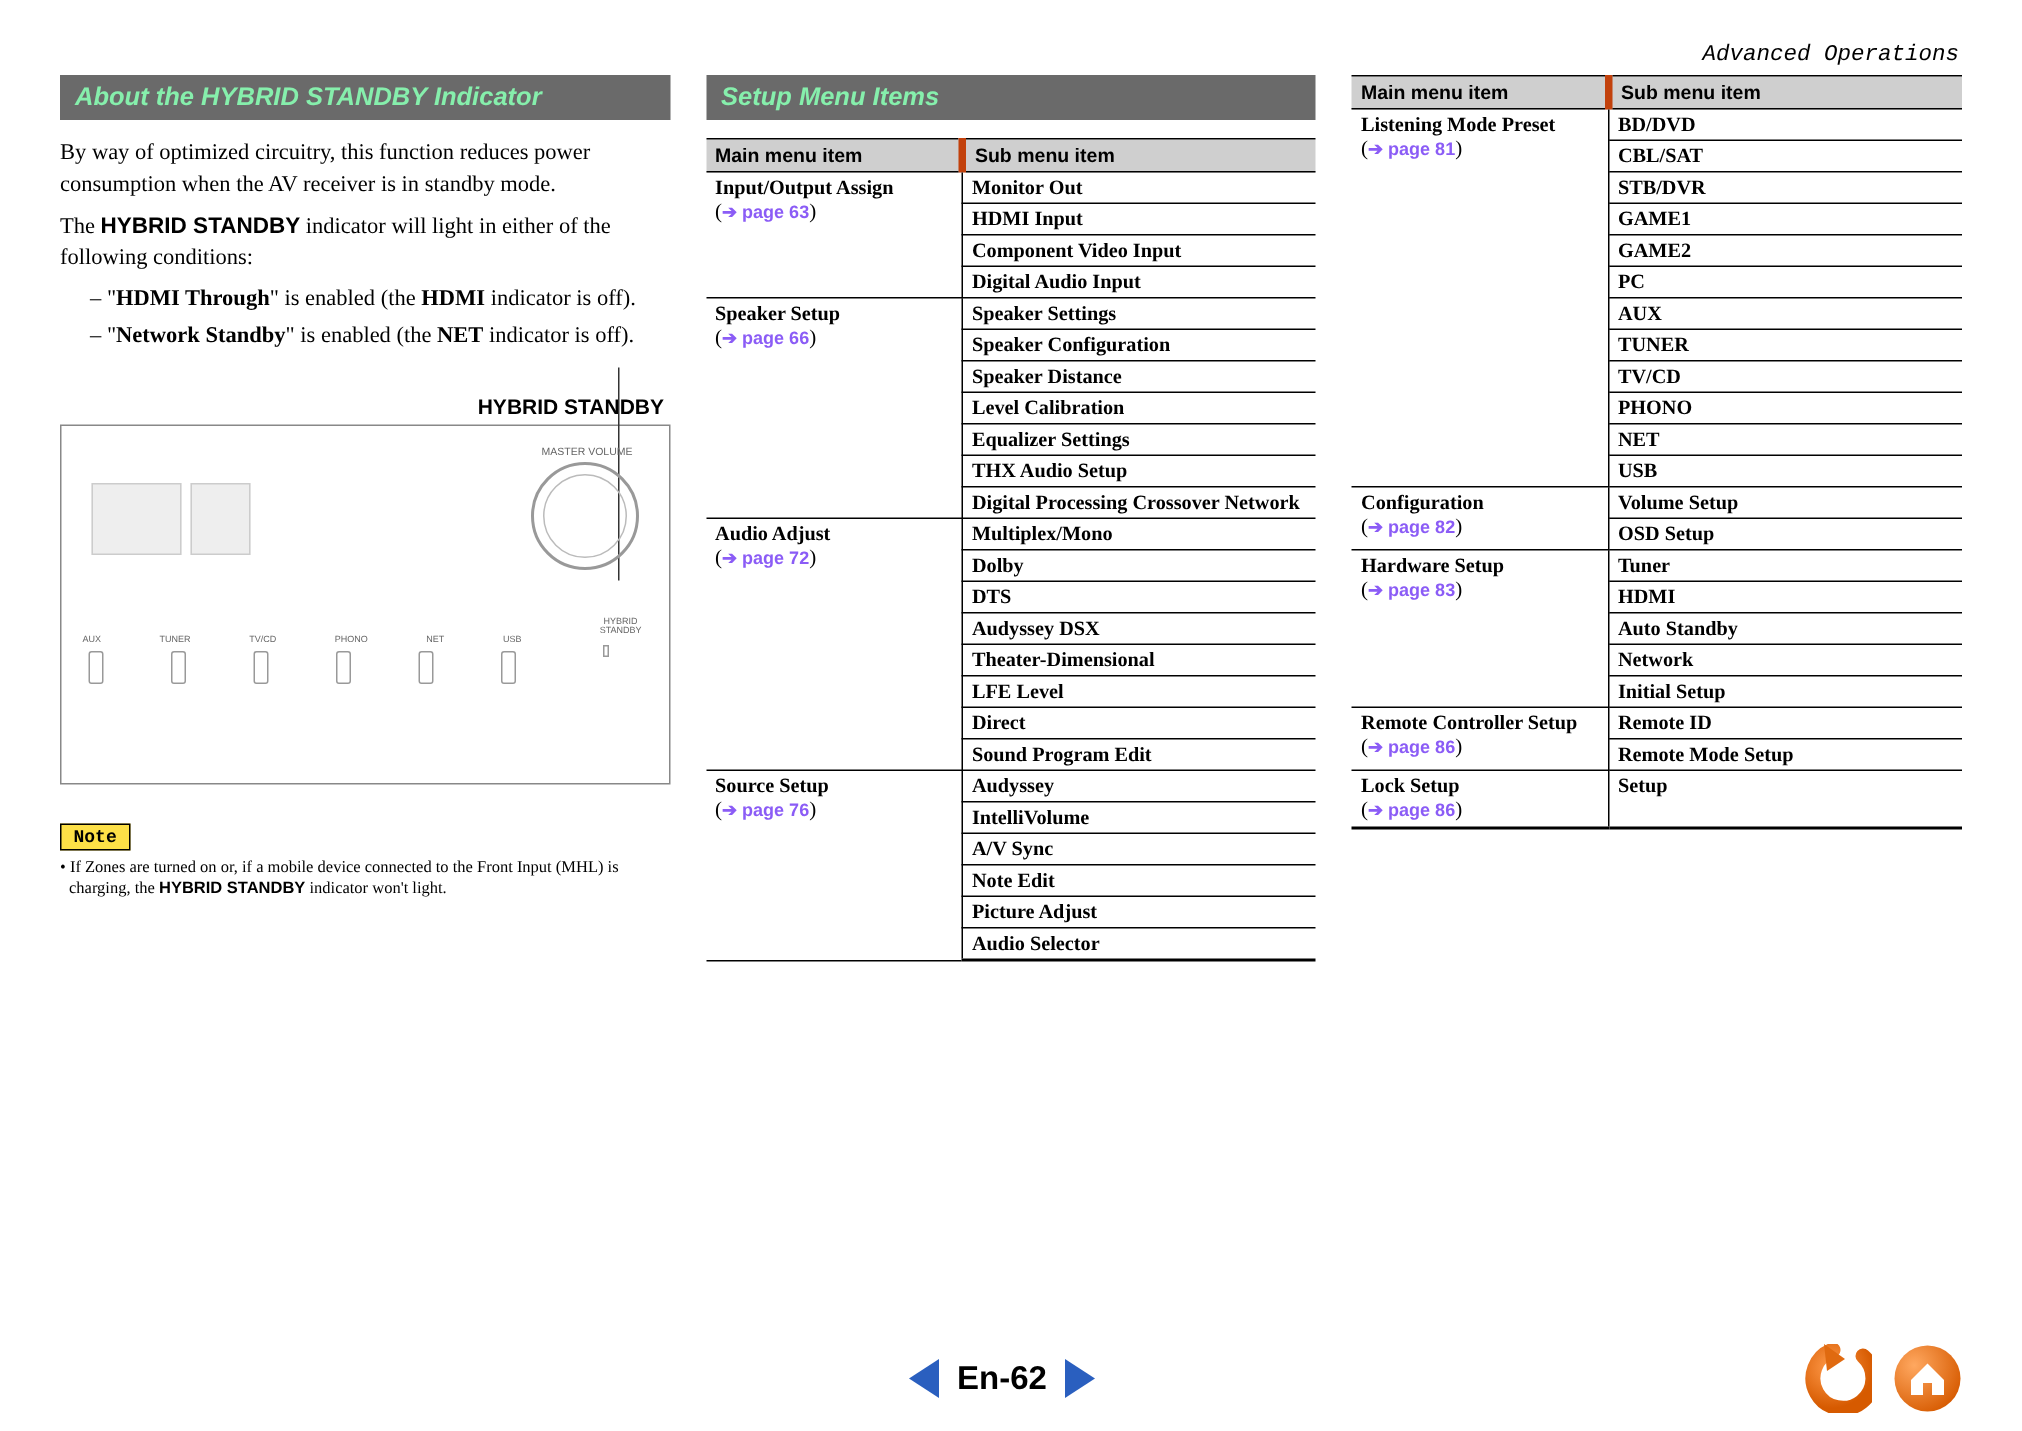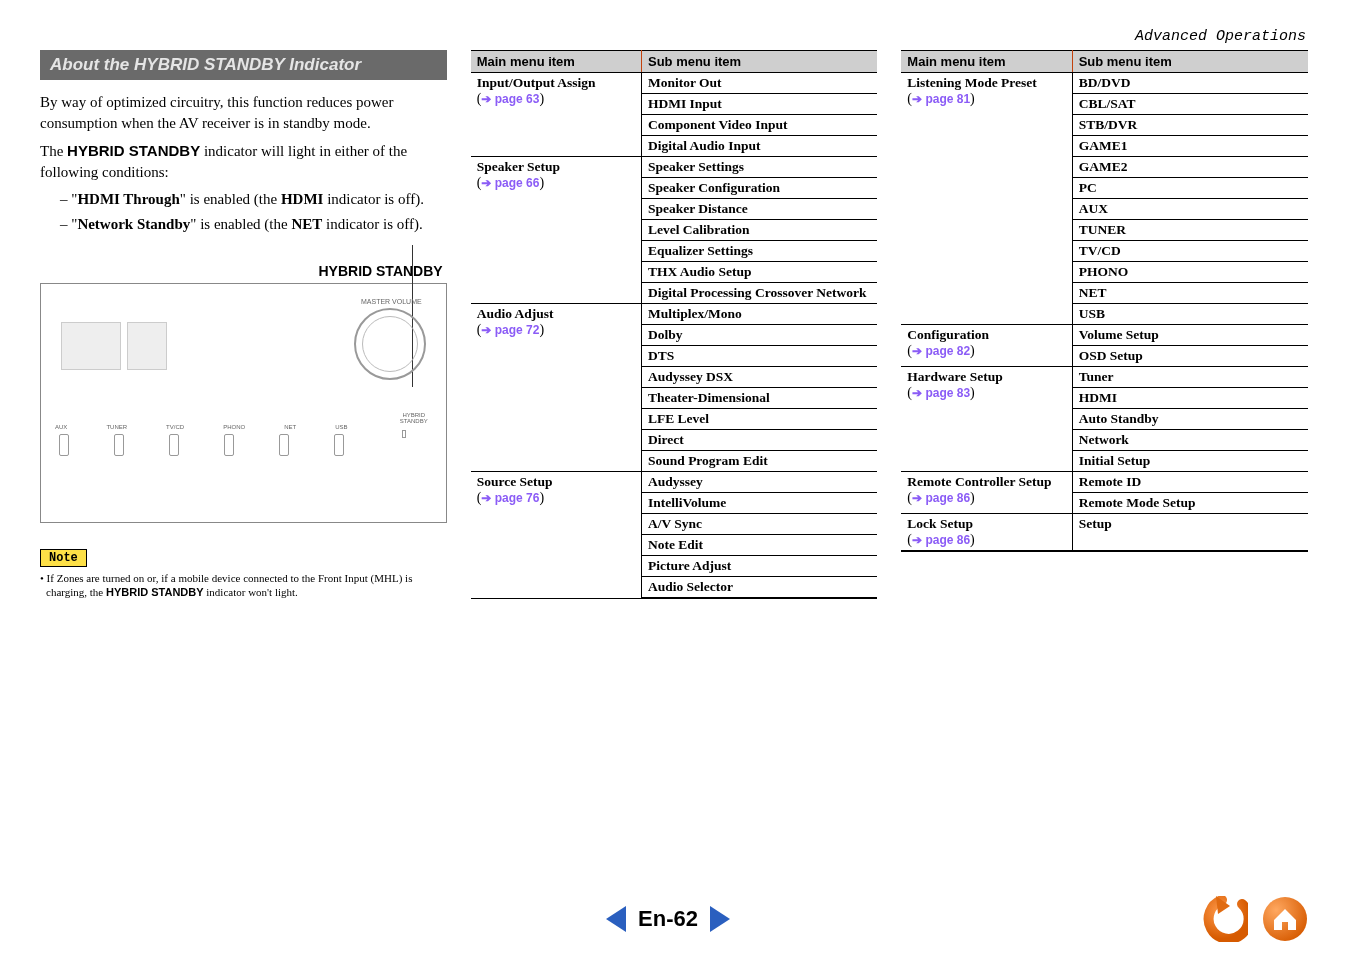--- a/index.html
+++ b/index.html
@@ -25,21 +25,21 @@
     display: flex;
     gap: 24px;
     margin-top: 22px;
   }
   .col {
     flex: 1;
     min-width: 0;
   }
   .section-bar {
     background: #6a6a6a;
-    color: #e5e5e5;
+    color: #86efac;
     font-family: Arial, sans-serif;
     font-weight: bold;
     font-style: italic;
     font-size: 17px;
     padding: 5px 10px;
     margin-bottom: 12px;
   }
   .body-text {
     font-size: 15px;
     line-height: 1.4;
@@ -117,21 +117,21 @@
   table.menu th {
     background:#cfcfcf;
     border:1px solid #000;
     border-left:none; border-right:none;
     text-align:left;
     font-family: Arial, sans-serif;
     font-weight:bold;
     padding:3px 6px;
     font-size:13px;
   }
-  table.menu th:first-child { border-right:1px solid #c2410c; }
+  table.menu th:first-child { border-right:5px solid #c2410c; }
   table.menu td {
     border-bottom:1px solid #000;
     padding:2px 6px;
     vertical-align:top;
     font-family: "Times New Roman", serif;
     font-weight: bold;
   }
   table.menu td.main {
     border-right:1px solid #000;
     width:42%;
@@ -243,20 +243,21 @@
       </div>
     </div>
 
     <div class="note-box">Note</div>
     <div class="note-text">
       <span>• If Zones are turned on or, if a mobile device connected to the Front Input (MHL) is charging, the </span><b class="sans-bold">HYBRID STANDBY</b><span> indicator won't light.</span>
     </div>
   </div>
 
   <div class="col">
+    <div class="section-bar">Setup Menu Items</div>
     <table class="menu">
       <thead>
         <tr>
           <th>Main menu item</th>
           <th>Sub menu item</th>
         </tr>
       </thead>
       <tbody id="tbody2">
           <tr>
             <td class="main" rowspan="4"><span>Input/Output Assign</span><br><span><span class="paren">(</span><span class="page-link"><span class="arrow">➔ </span><span>page 63</span></span><span class="paren">)</span></span></td>

